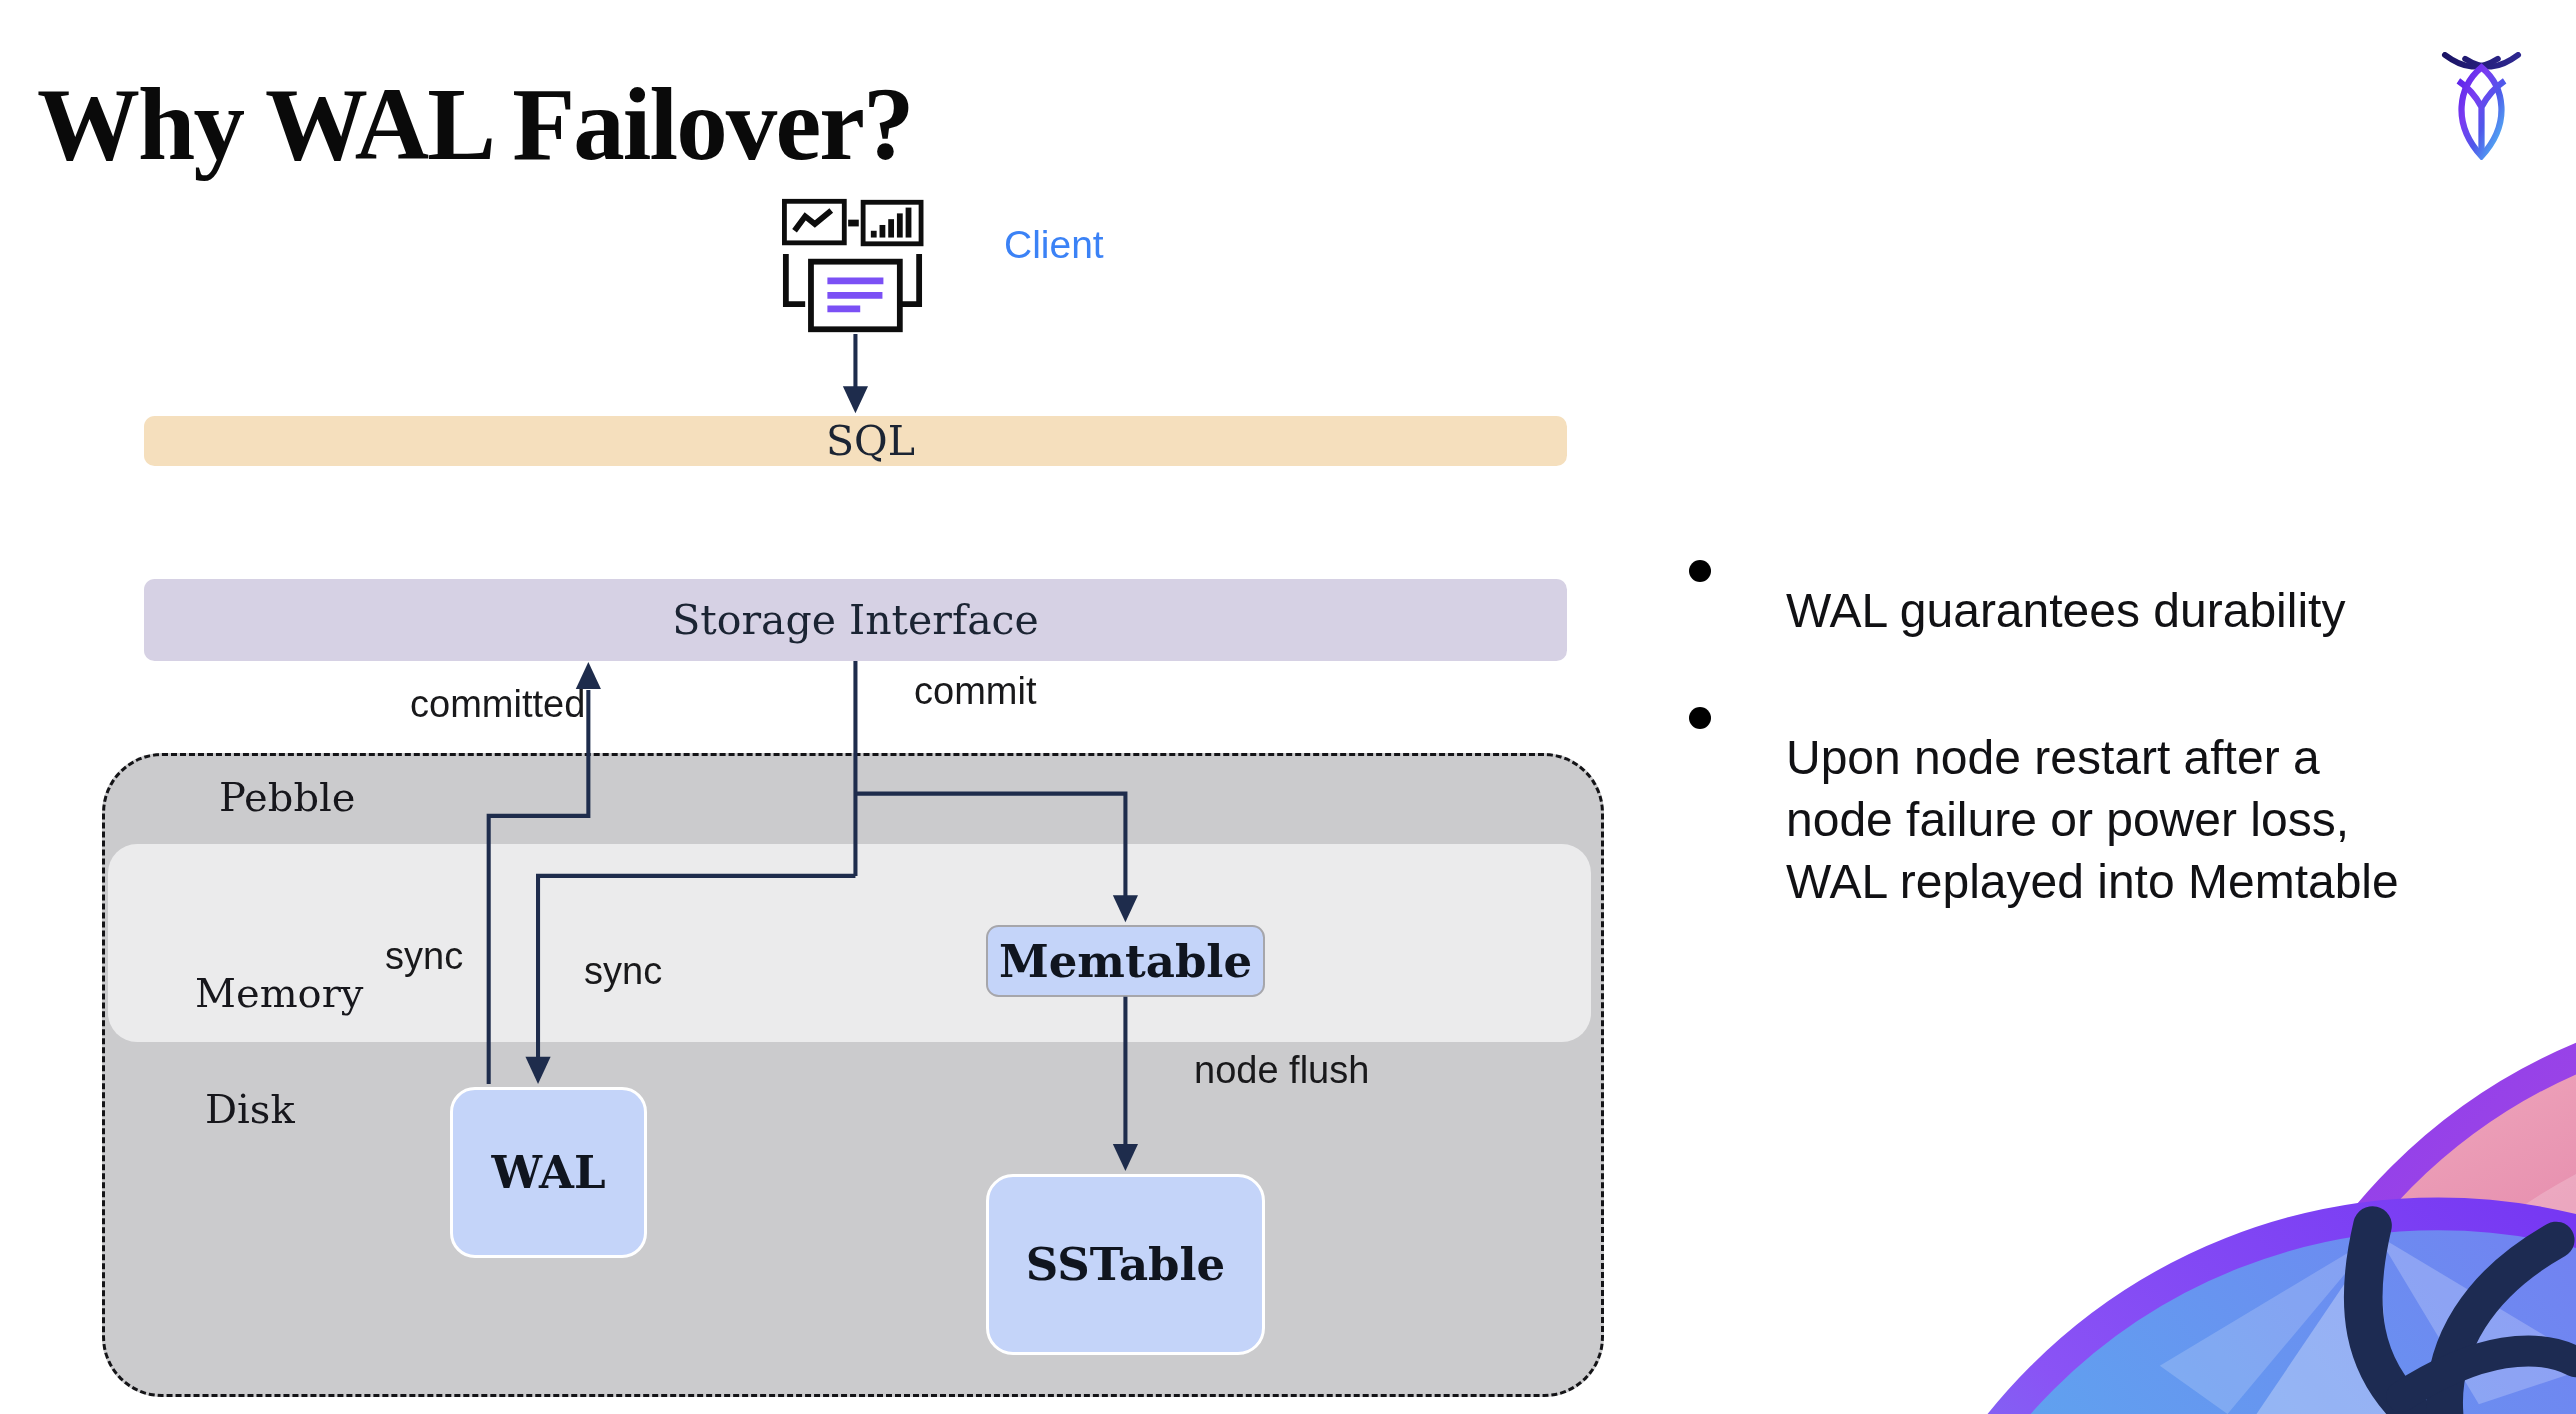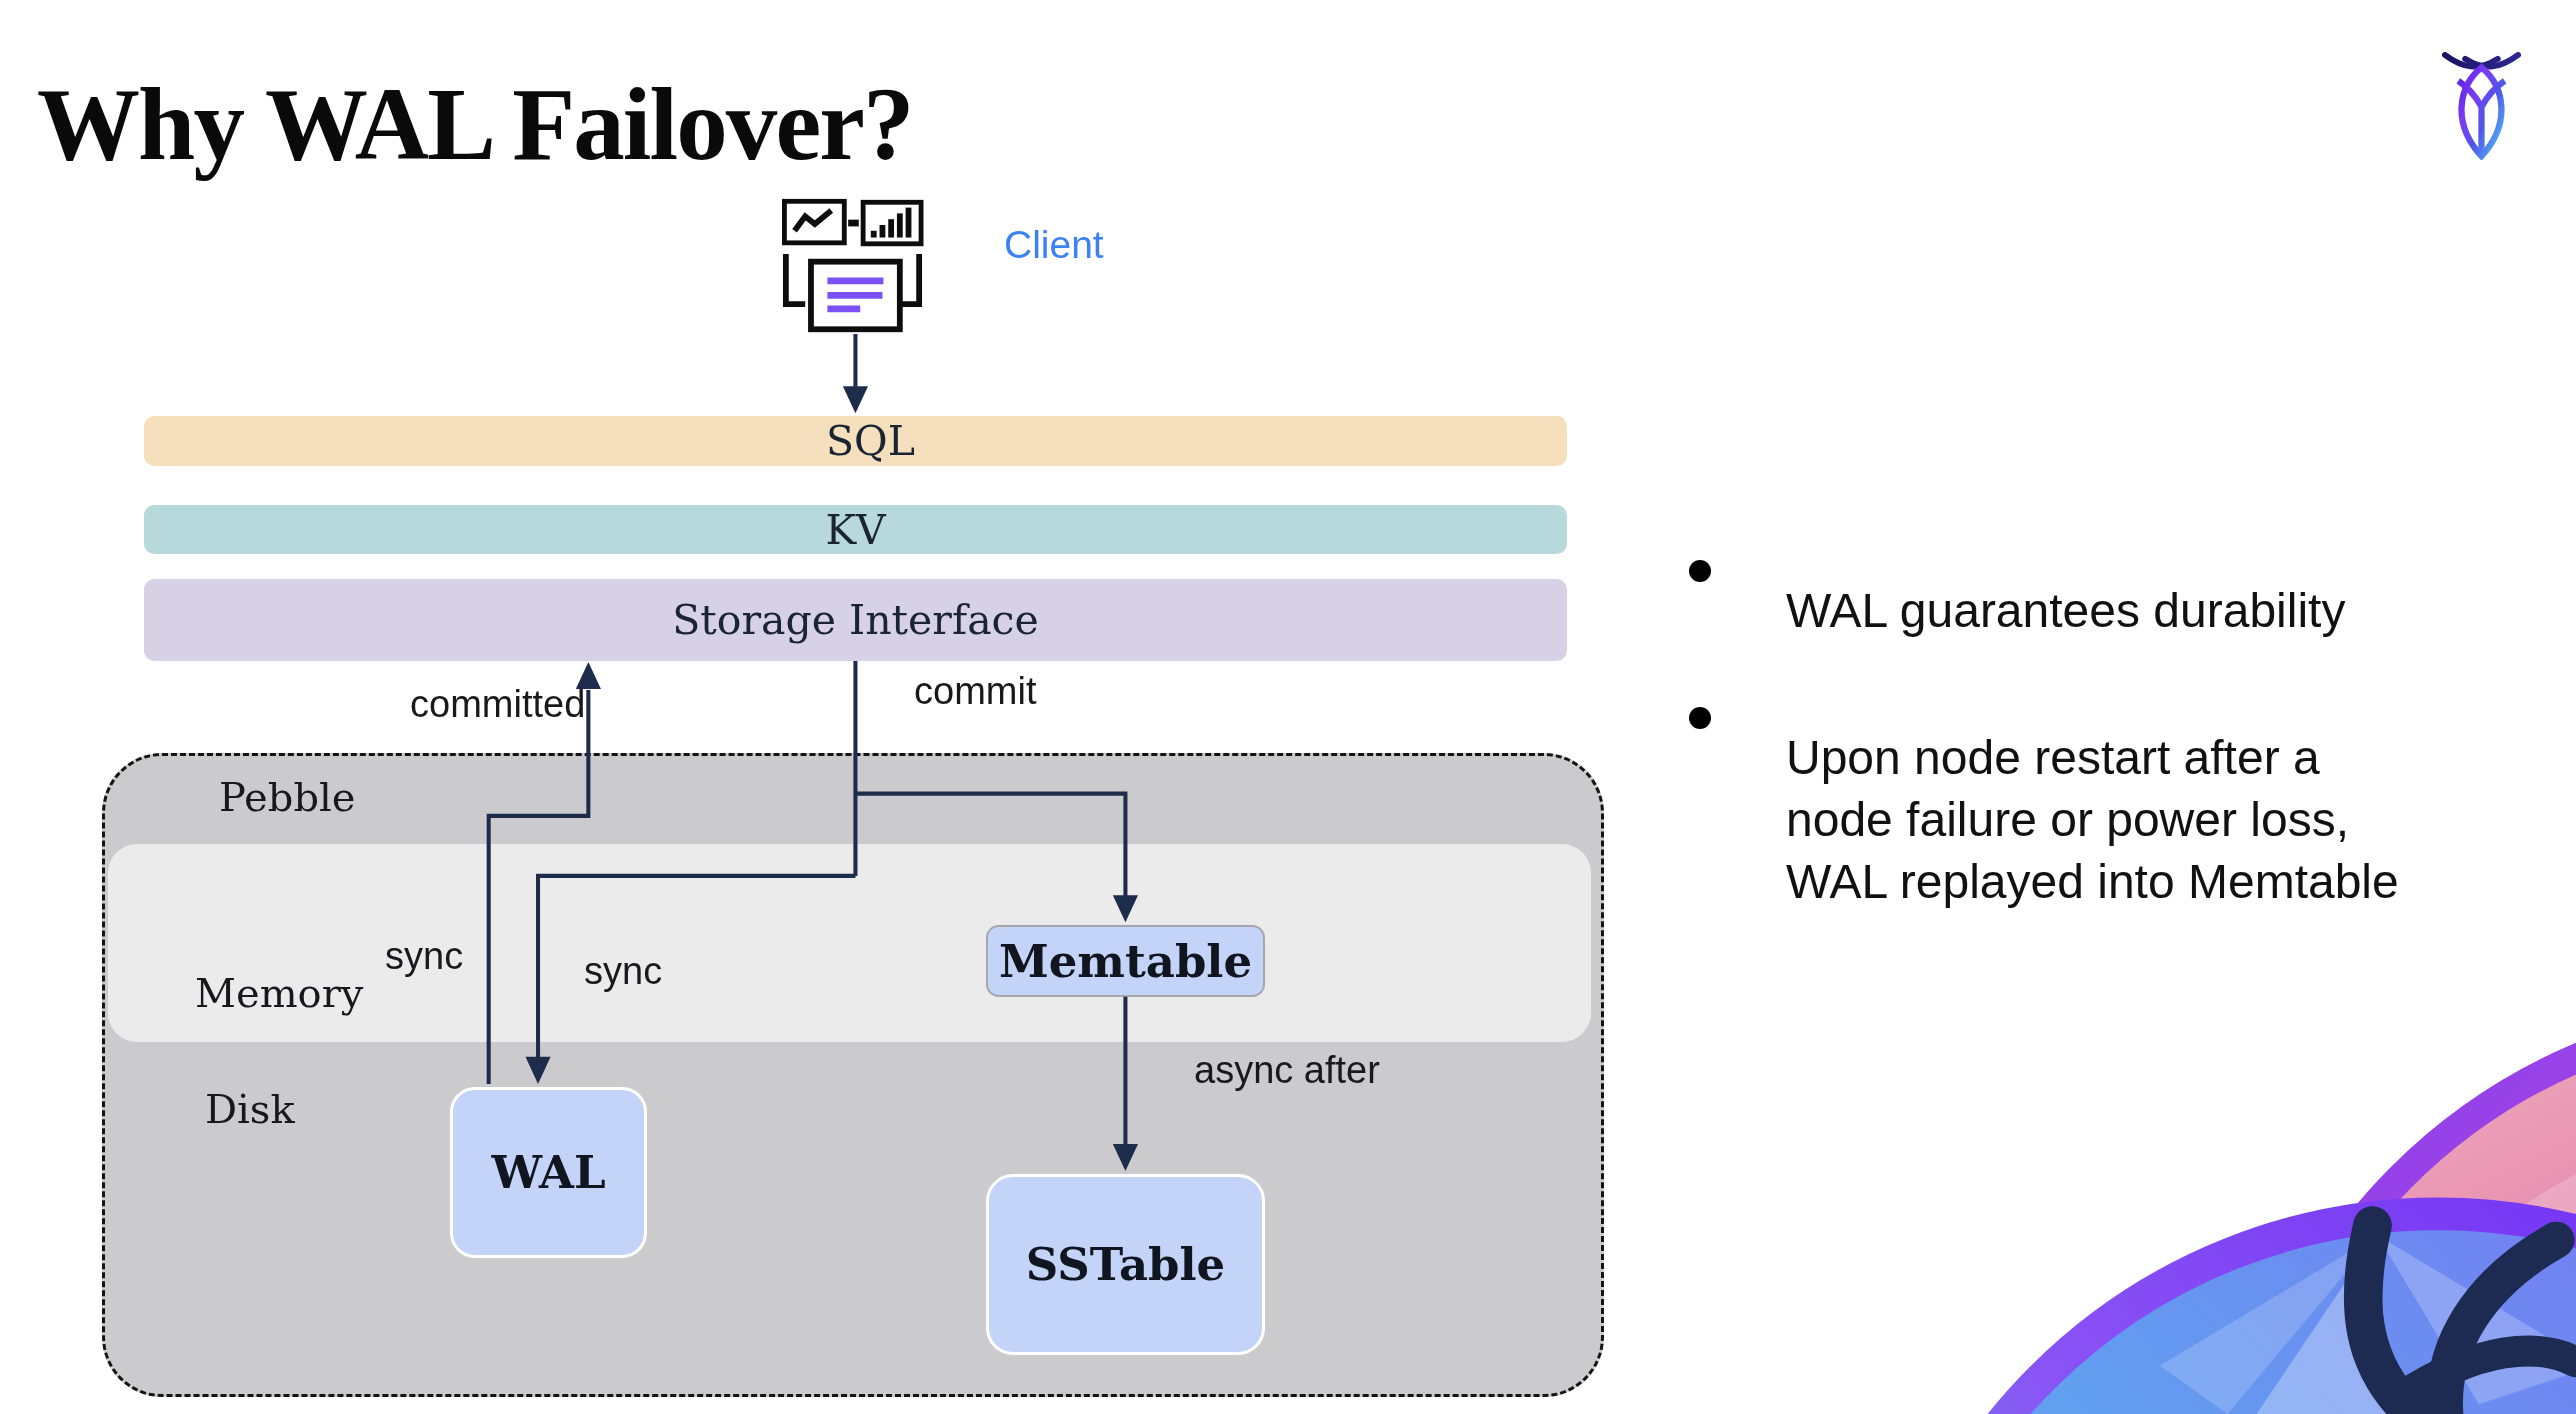--- a/index.html
+++ b/index.html
@@ -116,23 +116,20 @@
     <rect x="33" y="68" width="92" height="70" fill="#ffffff" stroke="#0d0d0d" stroke-width="6"></rect>
     <line x1="50" y1="88" x2="108" y2="88" stroke="#7b50f5" stroke-width="7"></line>
     <line x1="50" y1="103" x2="107" y2="103" stroke="#7b50f5" stroke-width="7"></line>
     <line x1="50" y1="117" x2="84" y2="117" stroke="#7b50f5" stroke-width="7"></line>
   </svg>
   <div class="client-label" data-name="client-label">Client</div>
 
   <div class="bar bar-sql" data-name="layer-sql">
     <span data-name="layer-sql-label">SQL</span>
   </div>
-  <div class="bar bar-kv" data-name="layer-kv">
-    <span data-name="layer-kv-label">KV</span>
-  </div>
   <div class="bar bar-storage" data-name="layer-storage-interface">
     <span data-name="layer-storage-interface-label">Storage Interface</span>
   </div>
 
   <div class="pebble" data-name="pebble-container"></div>
   <div class="memory" data-name="memory-region"></div>
   <div class="region-label lbl-pebble" data-name="pebble-label">Pebble</div>
   <div class="region-label lbl-memory" data-name="memory-label">Memory</div>
   <div class="region-label lbl-disk" data-name="disk-label">Disk</div>
 
@@ -143,21 +140,21 @@
     <span data-name="memtable-node-label">Memtable</span>
   </div>
   <div class="node node-sstable" data-name="sstable-node">
     <span data-name="sstable-node-label">SSTable</span>
   </div>
 
   <div class="edge-label lbl-committed" data-name="edge-label-committed">committed</div>
   <div class="edge-label lbl-commit" data-name="edge-label-commit">commit</div>
   <div class="edge-label lbl-sync-outer" data-name="edge-label-sync-outer">sync</div>
   <div class="edge-label lbl-sync-inner" data-name="edge-label-sync-inner">sync</div>
-  <div class="edge-label lbl-async" data-name="edge-label-async-flush">async after</div>
+  <div class="edge-label lbl-async" data-name="edge-label-async-flush">node flush</div>
 
   <svg class="edges" viewBox="0 0 2662 1462" data-name="edge-arrows">
 
     <path d="M 884,345 L 884,401"></path>
     <polygon points="884,427 871,399 897,399"></polygon>
 
     <path d="M 505,1120 L 505,843 L 608,843 L 608,713"></path>
     <polygon points="608,684 595,712 621,712"></polygon>
 
     <path d="M 884,683 L 884,905"></path>

